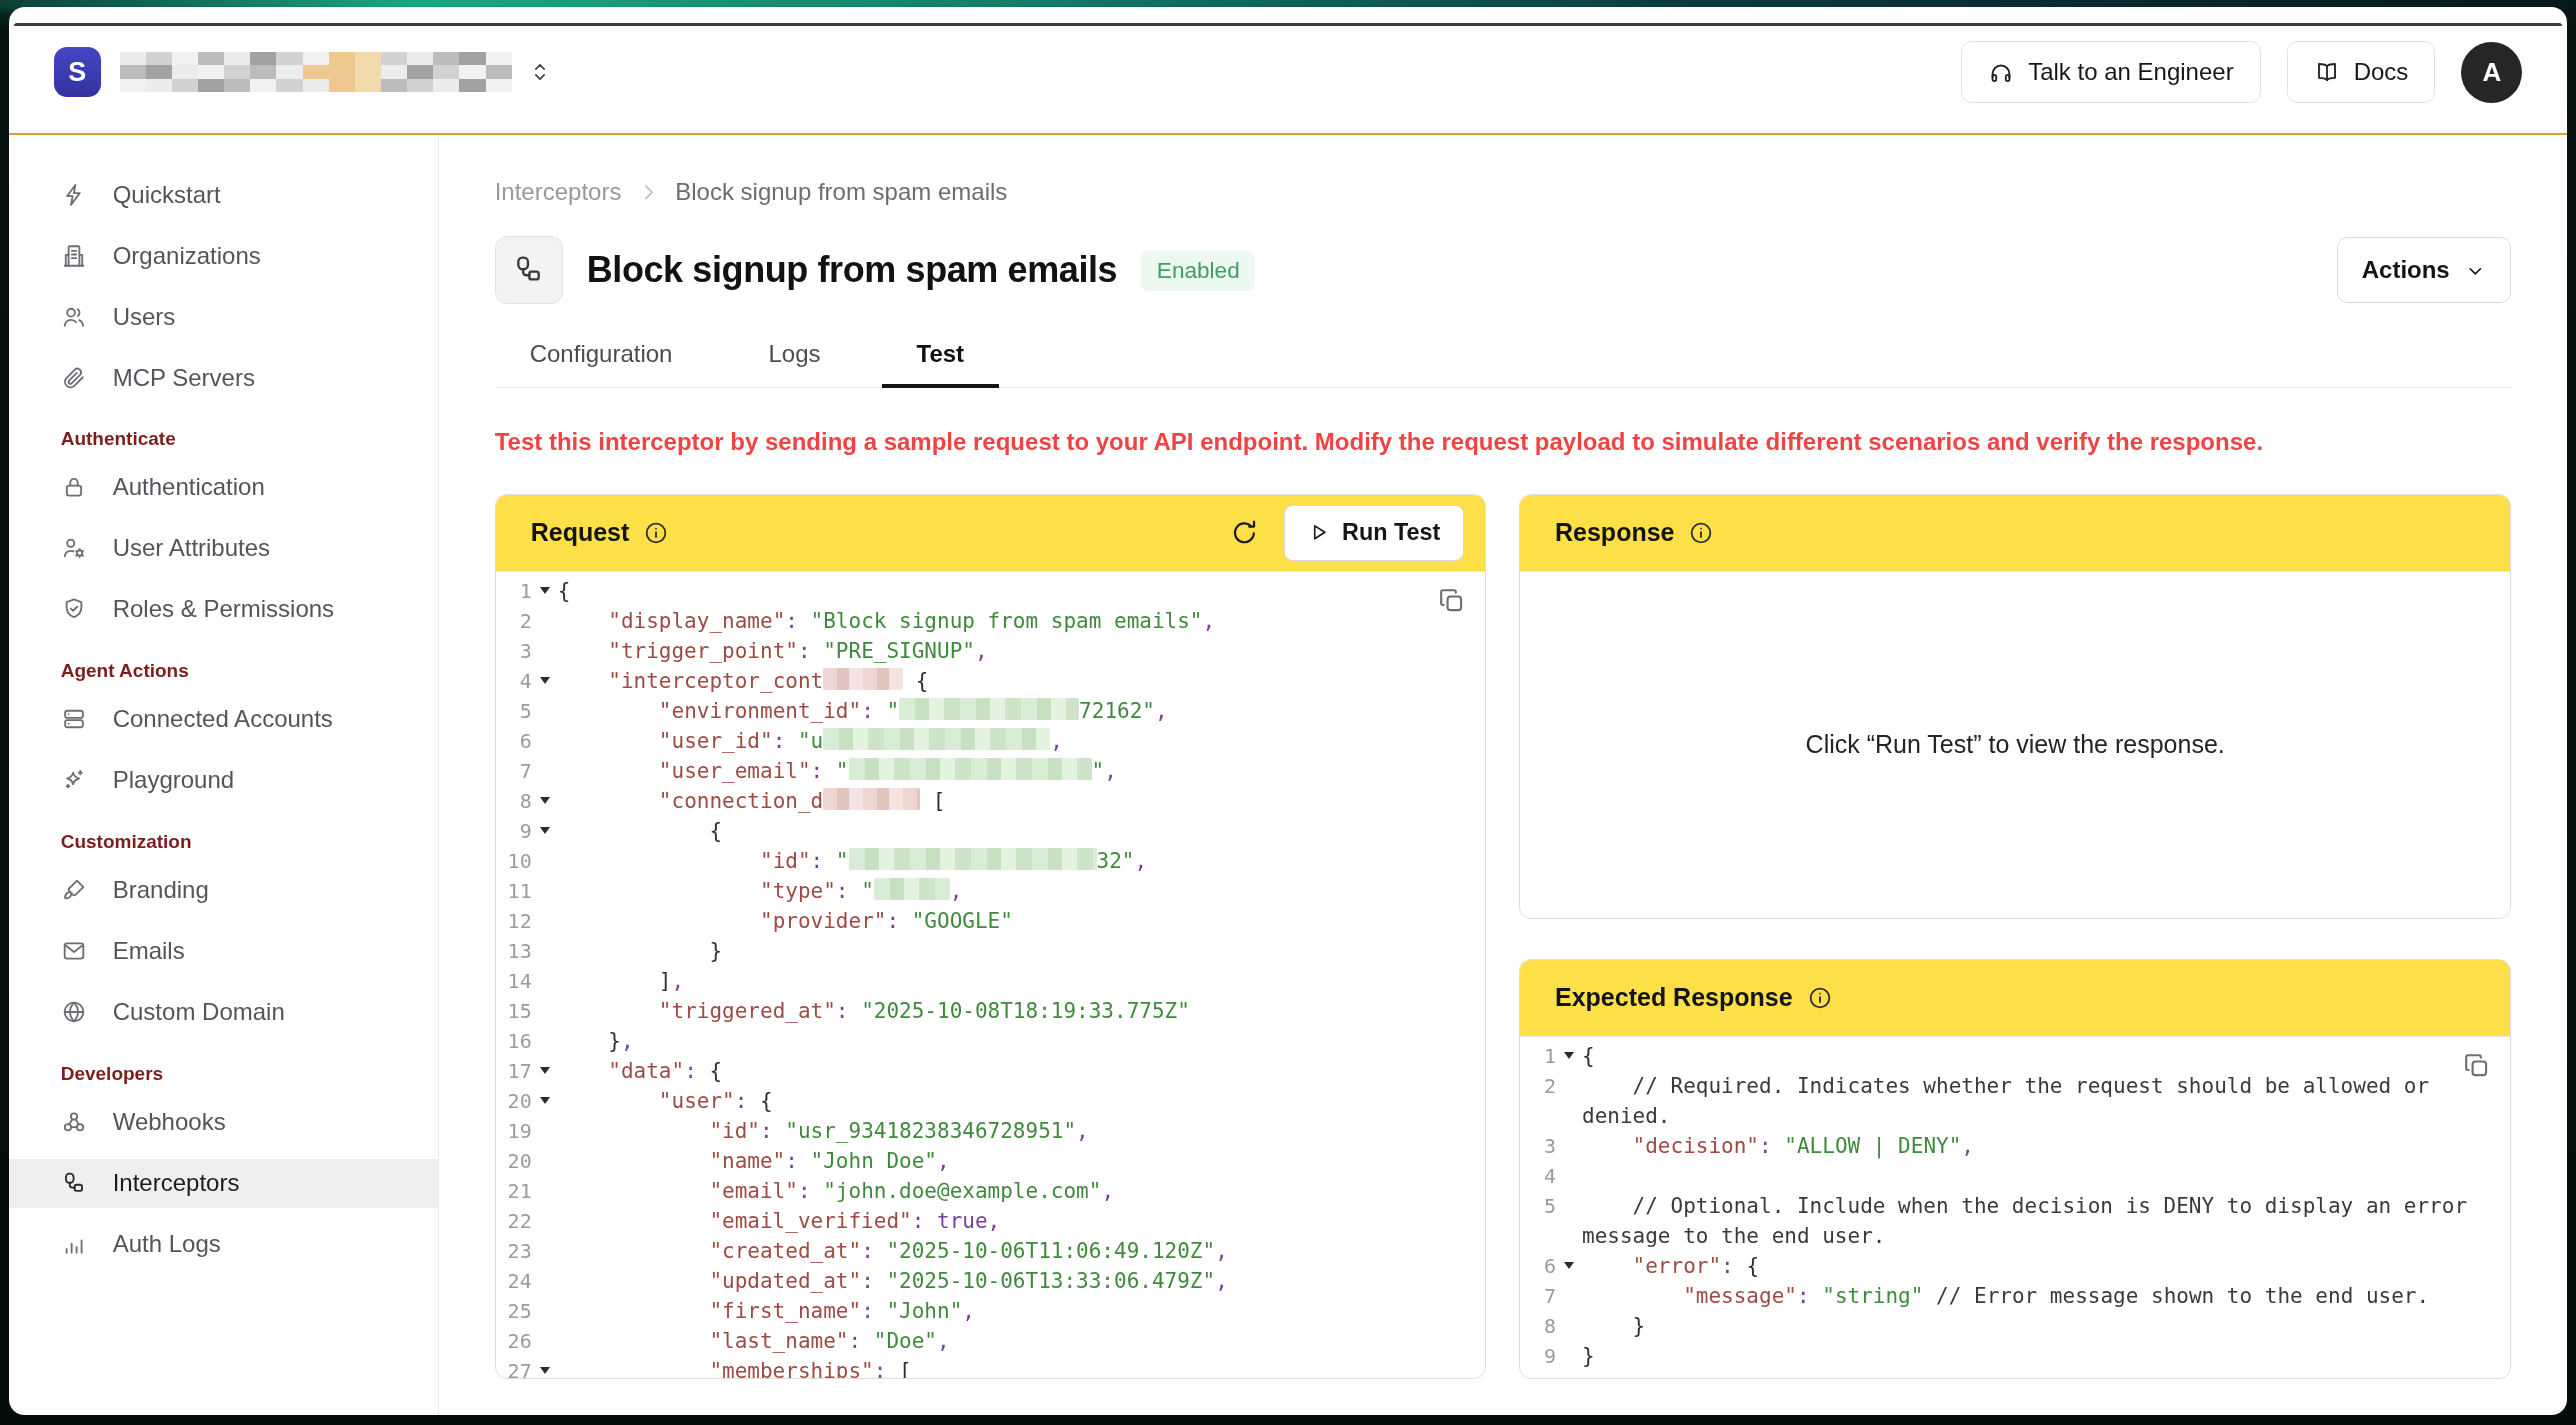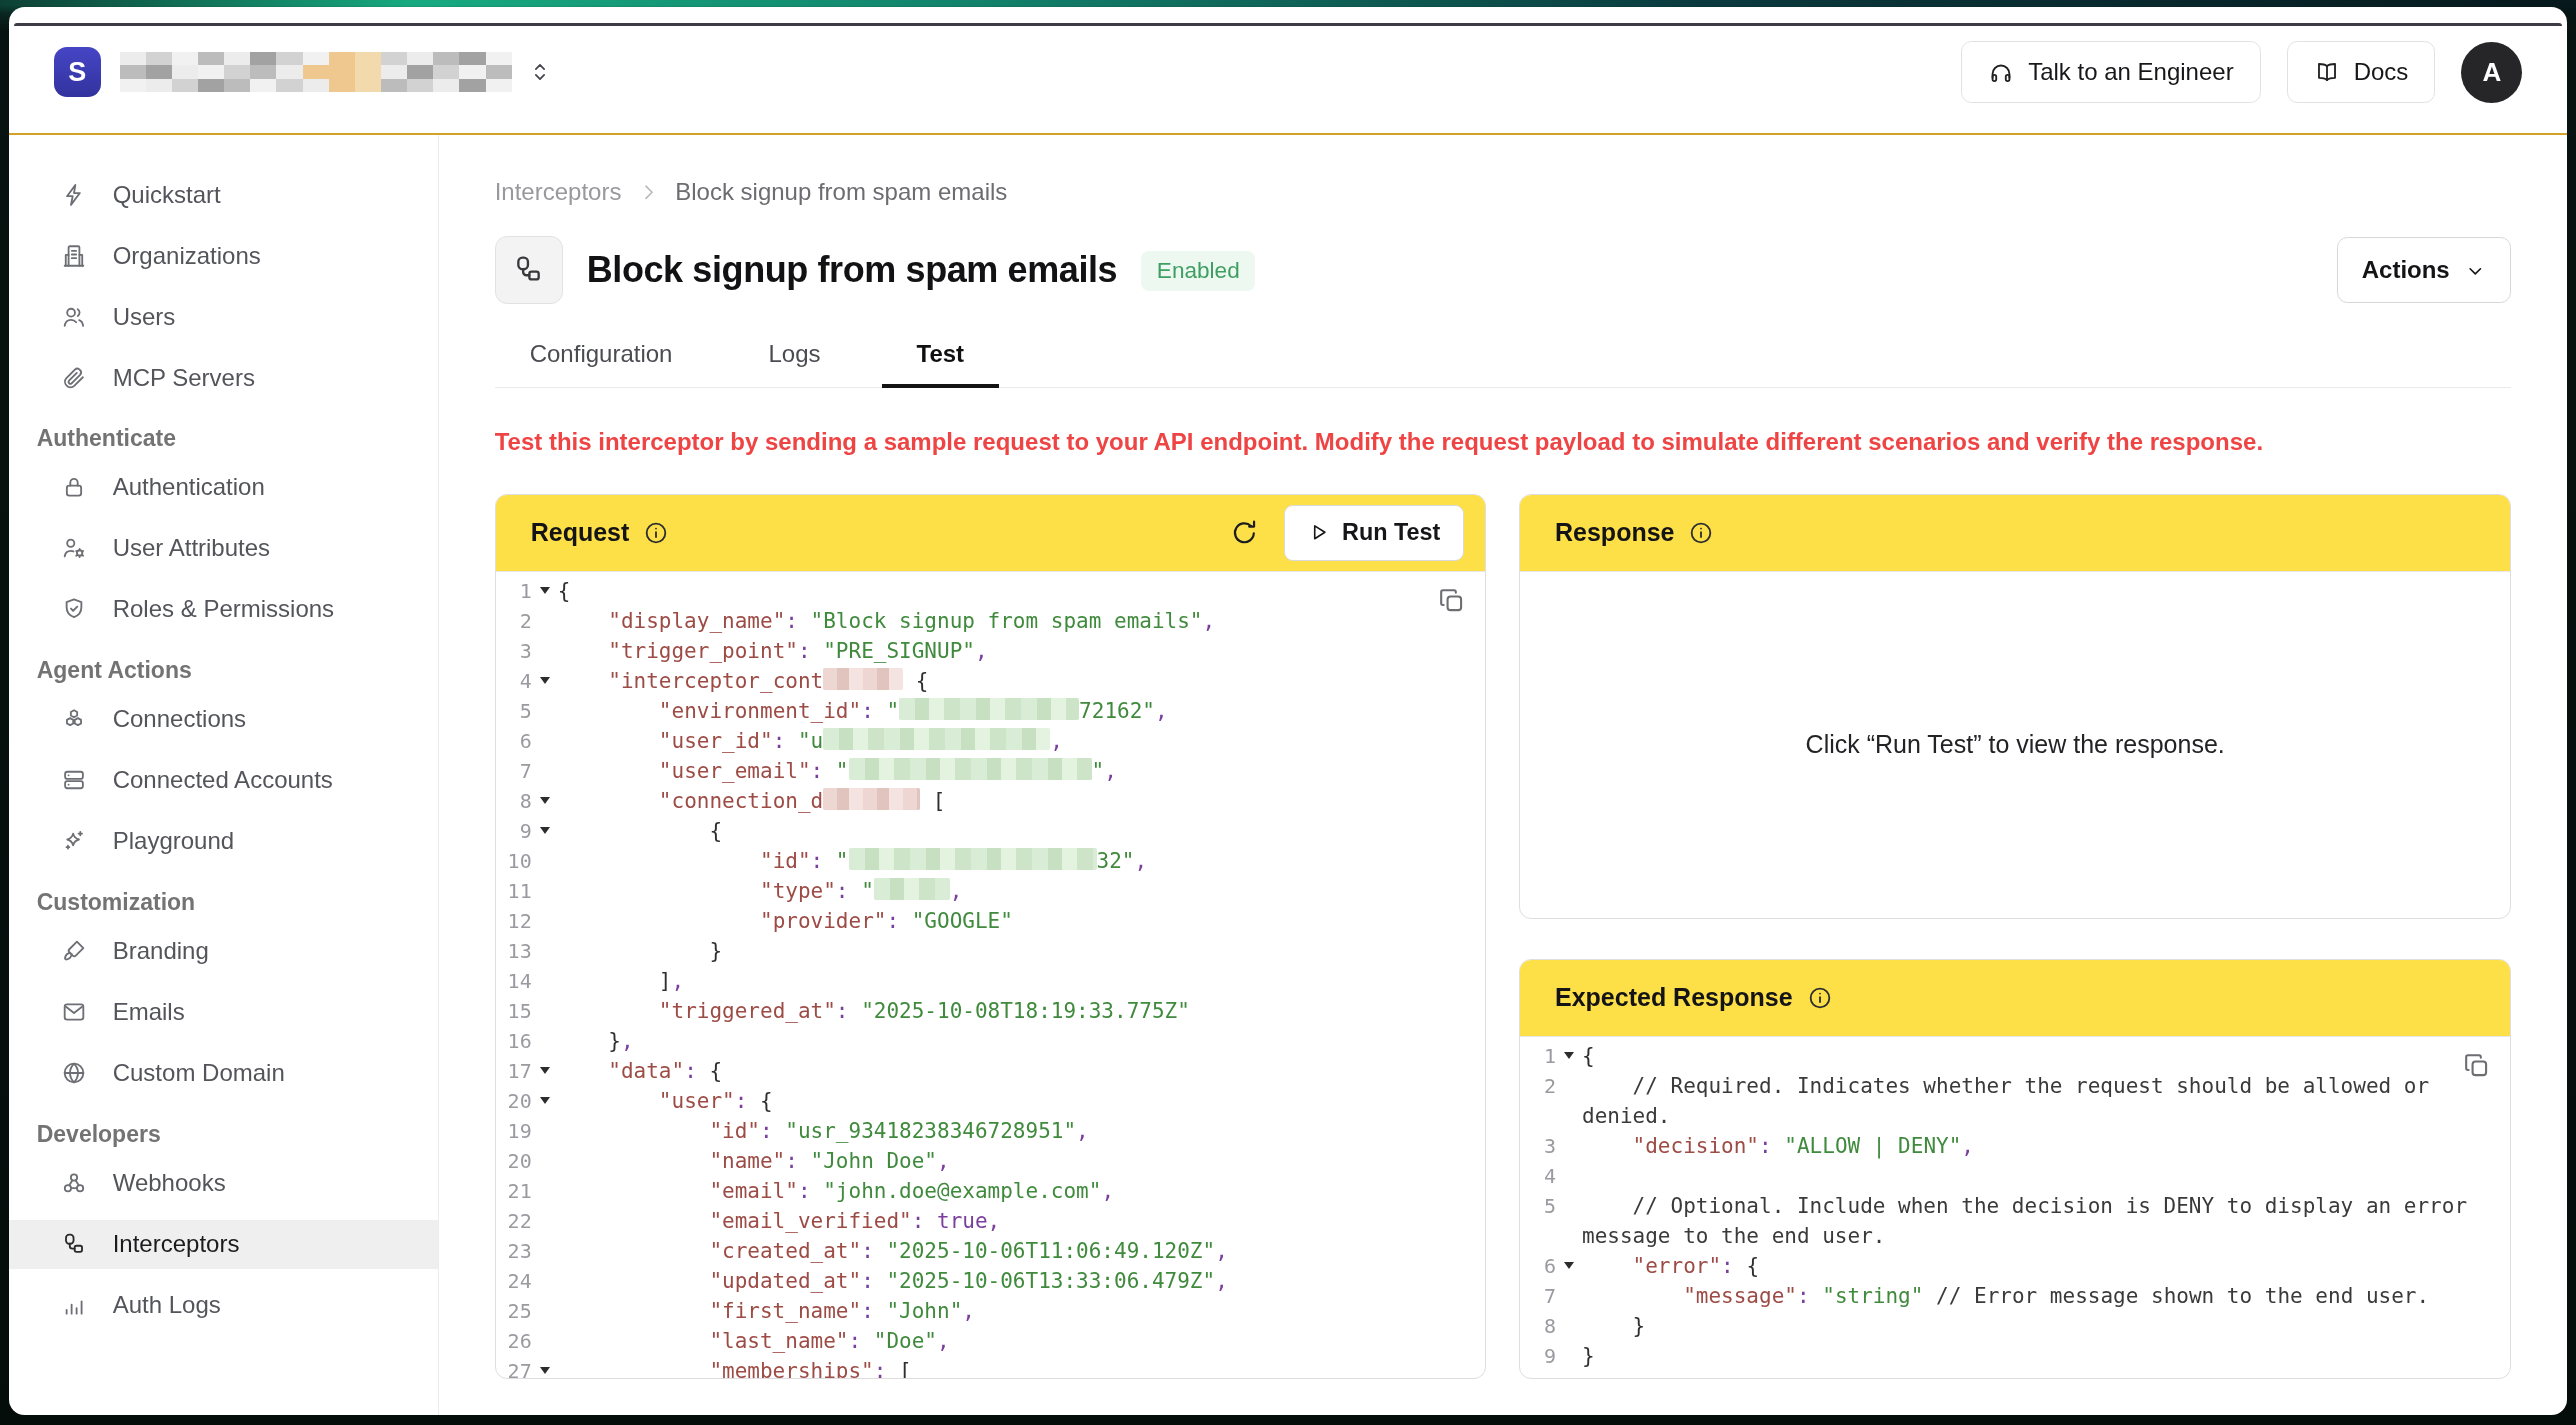--- a/index.html
+++ b/index.html
@@ -20,21 +20,21 @@
   .org-blur div{width:100%;height:100%;}
   .switch-icon{width:26px;height:26px;margin-left:15.6px;color:#47484d;cursor:pointer;}
   .header-actions{margin-left:auto;display:flex;align-items:center;gap:26px;}
   .btn{display:flex;align-items:center;gap:14px;height:62px;padding:0 26px;border:1.7px solid #e2e2e4;border-radius:10.4px;background:#fff;font-size:24px;color:#17171a;font-weight:500;font-family:inherit;cursor:pointer;}
   .btn .ic{width:26px;height:26px;color:#212123;}
   .avatar{width:61px;height:61px;border-radius:50%;background:#262628;color:#fff;display:flex;align-items:center;justify-content:center;font-size:26px;font-weight:600;cursor:pointer;}
 
   
   .bodyrow{flex:1;display:flex;overflow:hidden;}
   .sidebar{flex:0 0 429px;border-right:1.7px solid #ececee;padding-top:35px;overflow:hidden;}
-  .sec{margin:22.6px 0 10.4px;padding-left:28px;font-size:23px;font-weight:700;color:#737373;height:28px;display:flex;align-items:center;}
+  .sec{margin:22.6px 0 10.4px;padding-left:52px;font-size:19px;font-weight:700;color:#7f1d1d;height:28px;display:flex;align-items:center;}
   .sitem{height:49px;margin-bottom:12px;display:flex;align-items:center;gap:26px;padding-left:52px;font-size:24px;color:#54555b;cursor:pointer;}
   .sitem .sic{flex:0 0 26px;width:26px;height:26px;color:#6e6f75;}
   .sitem.active{background:var(--selbg,#efefef);color:#1c1c1e;}
   .sitem.active .sic{color:#2a2a2c;}
 
   .main{flex:1;padding:0 56px;overflow:hidden;}
   .breadcrumb{margin-top:43px;display:flex;align-items:center;gap:15.6px;font-size:24px;}
   .bc1{color:#98989d;cursor:pointer;}
   .bc-chev{width:22.6px;height:22.6px;color:#b8b8bc;}
   .bc2{color:#6c6c71;}
@@ -250,30 +250,20 @@
                 <path d="M12 3.2 18.8 5.6v4.8c0 4.3-2.8 7.7-6.8 9.2-4-1.5-6.8-4.9-6.8-9.2V5.6L12 3.2z"></path>
                 <path d="m9.2 11.6 2 2 3.8-3.8"></path>
               </svg>
             </span>
             <span>Roles &amp; Permissions</span>
           </div>
           <div class="sec">Agent Actions</div>
           <div class="sitem">
             <span class="sic">
               <svg viewBox="0 0 24 24" fill="none" stroke="currentColor" stroke-width="1.7" stroke-linecap="round" stroke-linejoin="round">
-                <path d="m12 3.9 2.9 1.6v3.3L12 10.4 9.1 8.8V5.5L12 3.9z"></path>
-                <path d="m8.4 11.2 2.9 1.6v3.3l-2.9 1.6-2.9-1.6v-3.3l2.9-1.6z"></path>
-                <path d="m15.6 11.2 2.9 1.6v3.3l-2.9 1.6-2.9-1.6v-3.3l2.9-1.6z"></path>
-              </svg>
-            </span>
-            <span>Connections</span>
-          </div>
-          <div class="sitem">
-            <span class="sic">
-              <svg viewBox="0 0 24 24" fill="none" stroke="currentColor" stroke-width="1.7" stroke-linecap="round" stroke-linejoin="round">
                 <rect x="3.8" y="4.4" width="16.4" height="6.6" rx="2"></rect>
                 <rect x="3.8" y="13" width="16.4" height="6.6" rx="2"></rect>
                 <path d="M7 7.7h.01M7 16.3h.01"></path>
               </svg>
             </span>
             <span>Connected Accounts</span>
           </div>
           <div class="sitem">
             <span class="sic">
               <svg viewBox="0 0 24 24" fill="none" stroke="currentColor" stroke-width="1.7" stroke-linecap="round" stroke-linejoin="round">

